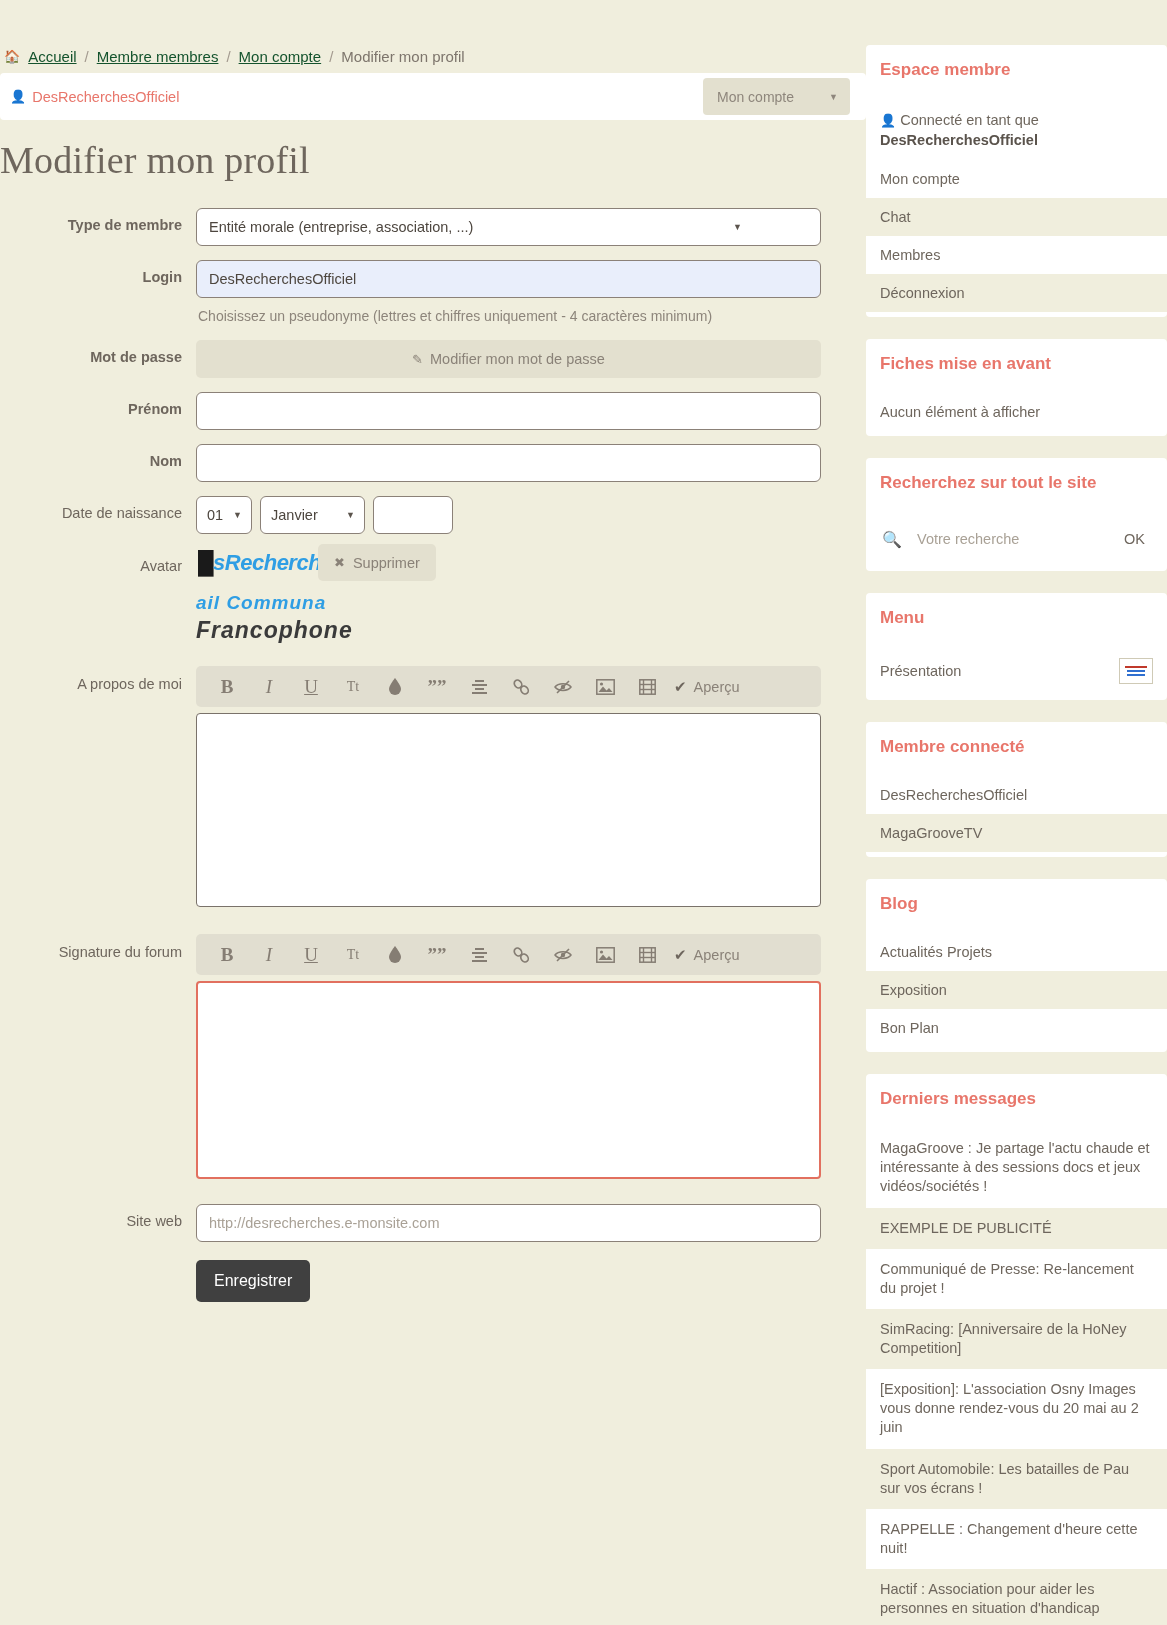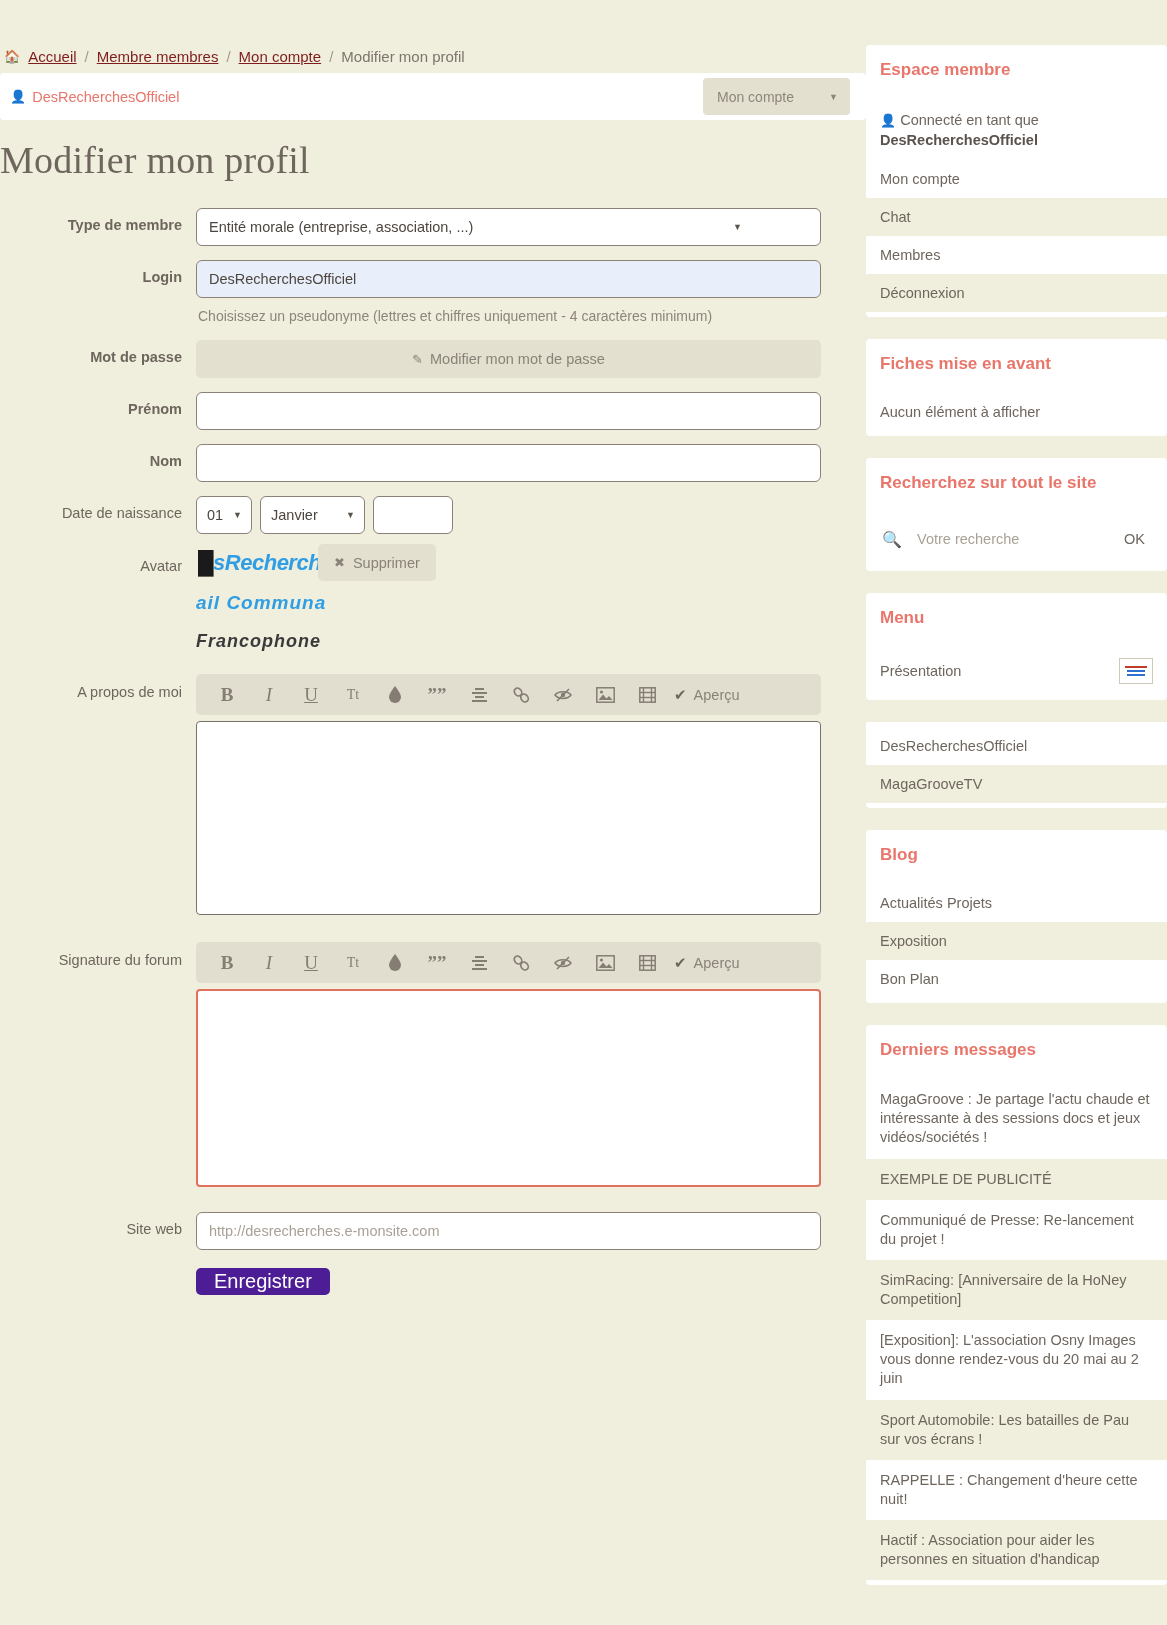--- a/index.html
+++ b/index.html
@@ -19,21 +19,21 @@
   
   .breadcrumb {
     padding: 48px 0 8px 4px;
     font-size: 15px;
     color: #7d756c;
     display: flex;
     align-items: center;
     gap: 6px;
   }
   .breadcrumb .home-ico { font-size: 13px; color:#6d665e; margin-right:2px;}
-  .breadcrumb a { color: #7f1d1d; text-decoration: underline; }
+  .breadcrumb a { color: #14532d; text-decoration: underline; }
   .breadcrumb .sep { color: #a39a8f; padding: 0 2px; }
   .breadcrumb .current { color: #7d756c; }
 
   
   .userbar {
     background: #fff;
     border-radius: 4px;
     height: 47px;
     display:flex;
     align-items:center;
@@ -126,21 +126,21 @@
   
   .avatar-area { position: relative; width:625px; }
   .avatar-logo {
     font-family: "Liberation Sans", sans-serif;
     font-style: italic; font-weight: bold;
     color: #2f9ee4; letter-spacing:-0.5px;
   }
   .avatar-line1 { font-size: 22px; margin-left: 2px; }
   .avatar-line1 .blk { color:#1a1a1a; }
   .avatar-line2 { font-size: 19px; margin-top: 16px; letter-spacing: 1px; }
-  .avatar-line3 { font-size: 18px; margin-top: 17px; letter-spacing: 1px; font-style: italic; }
+  .avatar-line3 { font-size: 23px; margin-top: 3px; letter-spacing: 1px; font-style: italic; }
   .btn-supprimer {
     position:absolute; left: 122px; top: -6px;
     background:#e3e0cf; border:none; border-radius:5px;
     height:37px; padding: 0 16px;
     color:#8a8278; font-size:14.5px;
     display:flex; align-items:center; gap:8px;
     font-family:"Liberation Sans", sans-serif;
   }
   .btn-supprimer .x { font-size: 13px; }
 
@@ -163,22 +163,22 @@
   .txtarea {
     width: 625px; border:1px solid #7a726a; border-radius:4px; background:#fff;
     resize: none; outline:none;
     font-family:"Liberation Sans", sans-serif; font-size:14px; color:#4d463f;
     padding: 8px 10px;
   }
   .txtarea.about { height: 194px; }
   .txtarea.signature { height: 198px; border:2px solid #e2705f; }
 
   .btn-save {
-    background:#4c1d95; color:#fff; border:none; border-radius:5px;
-    padding: 0 18px; height: 27px; font-size: 20px;
+    background:#404040; color:#fff; border:none; border-radius:5px;
+    padding: 0 18px; height: 42px; font-size: 16px;
     font-family:"Liberation Sans", sans-serif; cursor:pointer;
   }
 
   
   .widget { margin-bottom: 22px; }
   .widget-head {
     background:#fff; border-radius: 4px 4px 0 0;
     padding: 15px 14px 14px 14px;
     color:#e8766b; font-size: 17px; font-weight: bold;
   }
@@ -509,20 +509,21 @@
           <span class="thumb">
             <i class="red"></i>
               <i></i>
               <i></i>
           </span>
         </div>
       </div>
     </div>
 
     <div class="widget">
+      <div class="widget-head">Membre connecté</div>
       <div class="widget-body">
         <div class="w-item">DesRecherchesOfficiel</div>
         <div class="w-item alt">MagaGrooveTV</div>
       </div>
     </div>
 
     <div class="widget">
       <div class="widget-head">Blog</div>
       <div class="widget-body">
         <div class="w-item">Actualités Projets</div>

